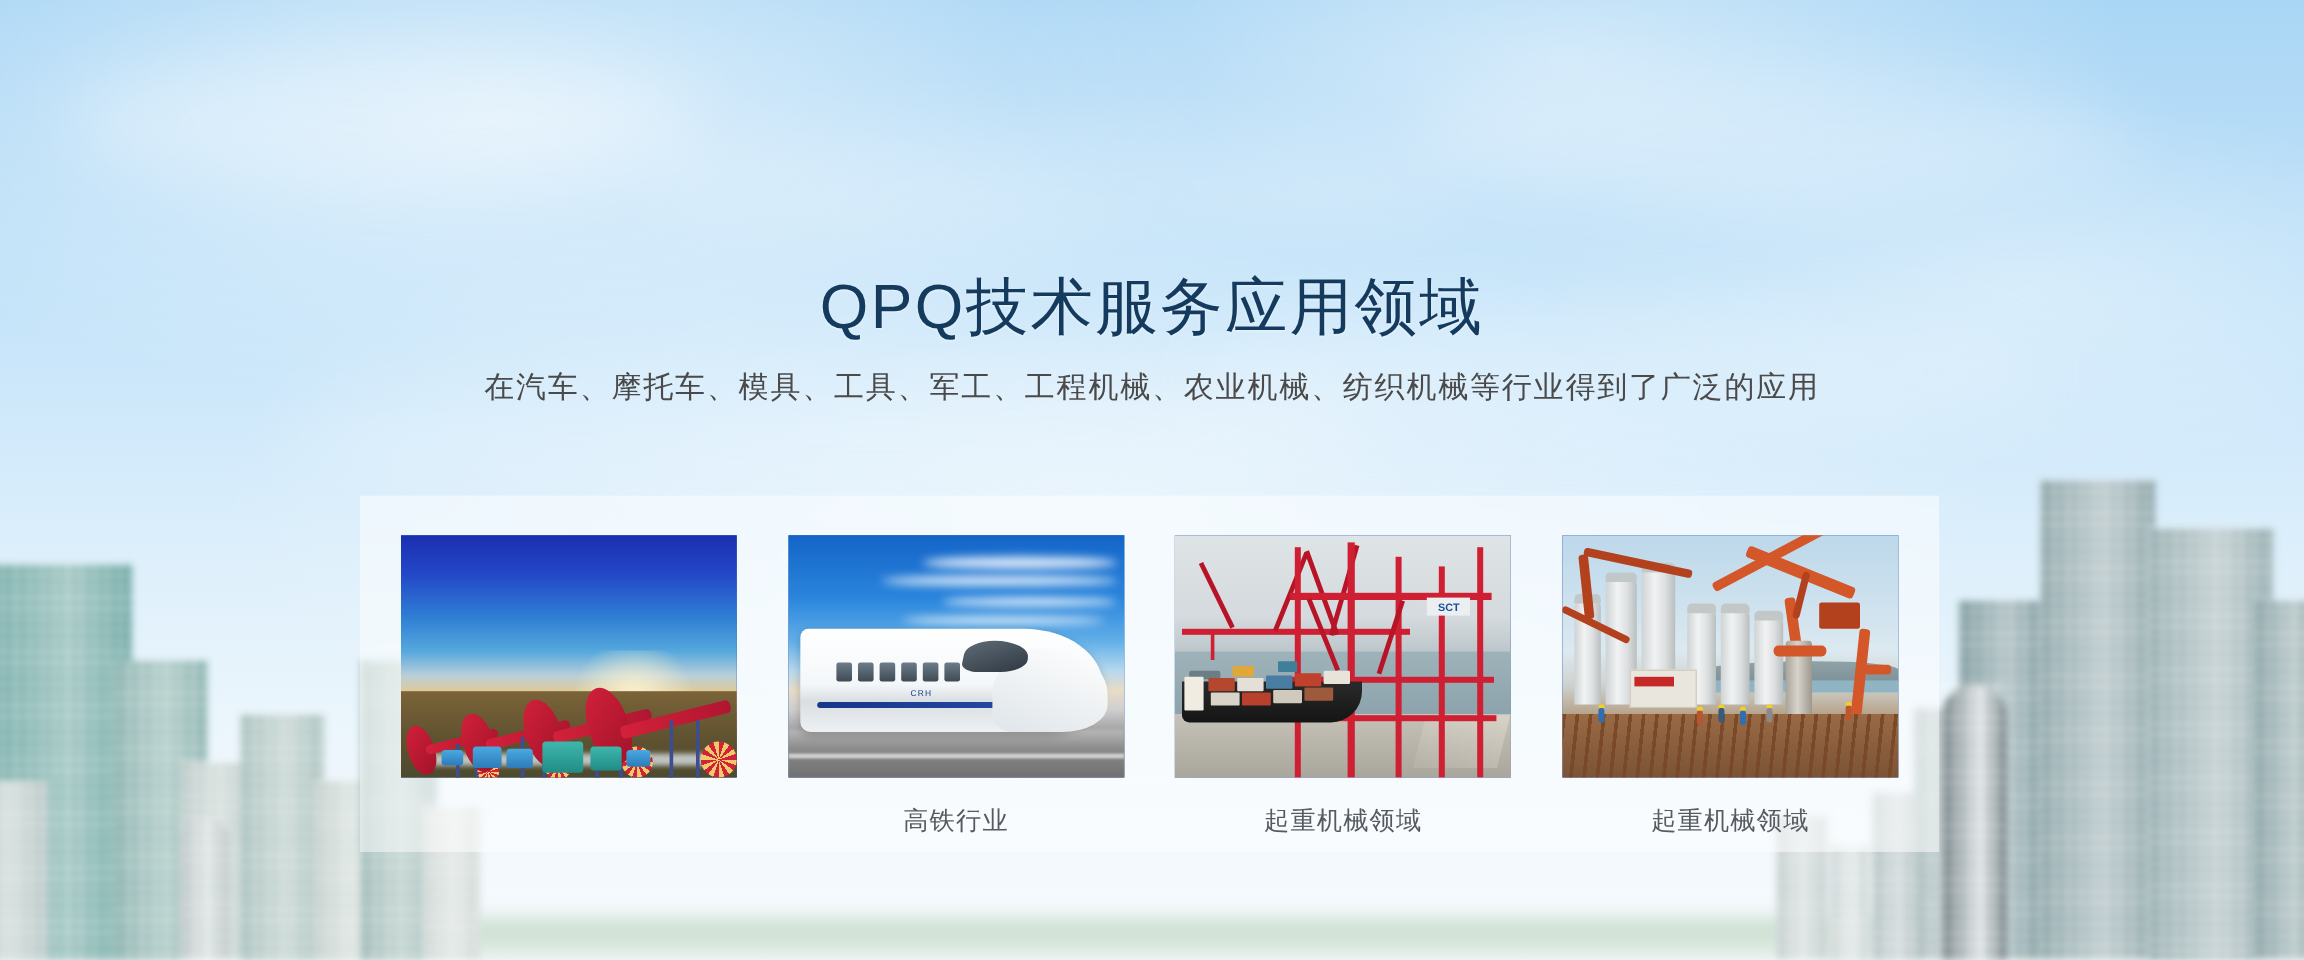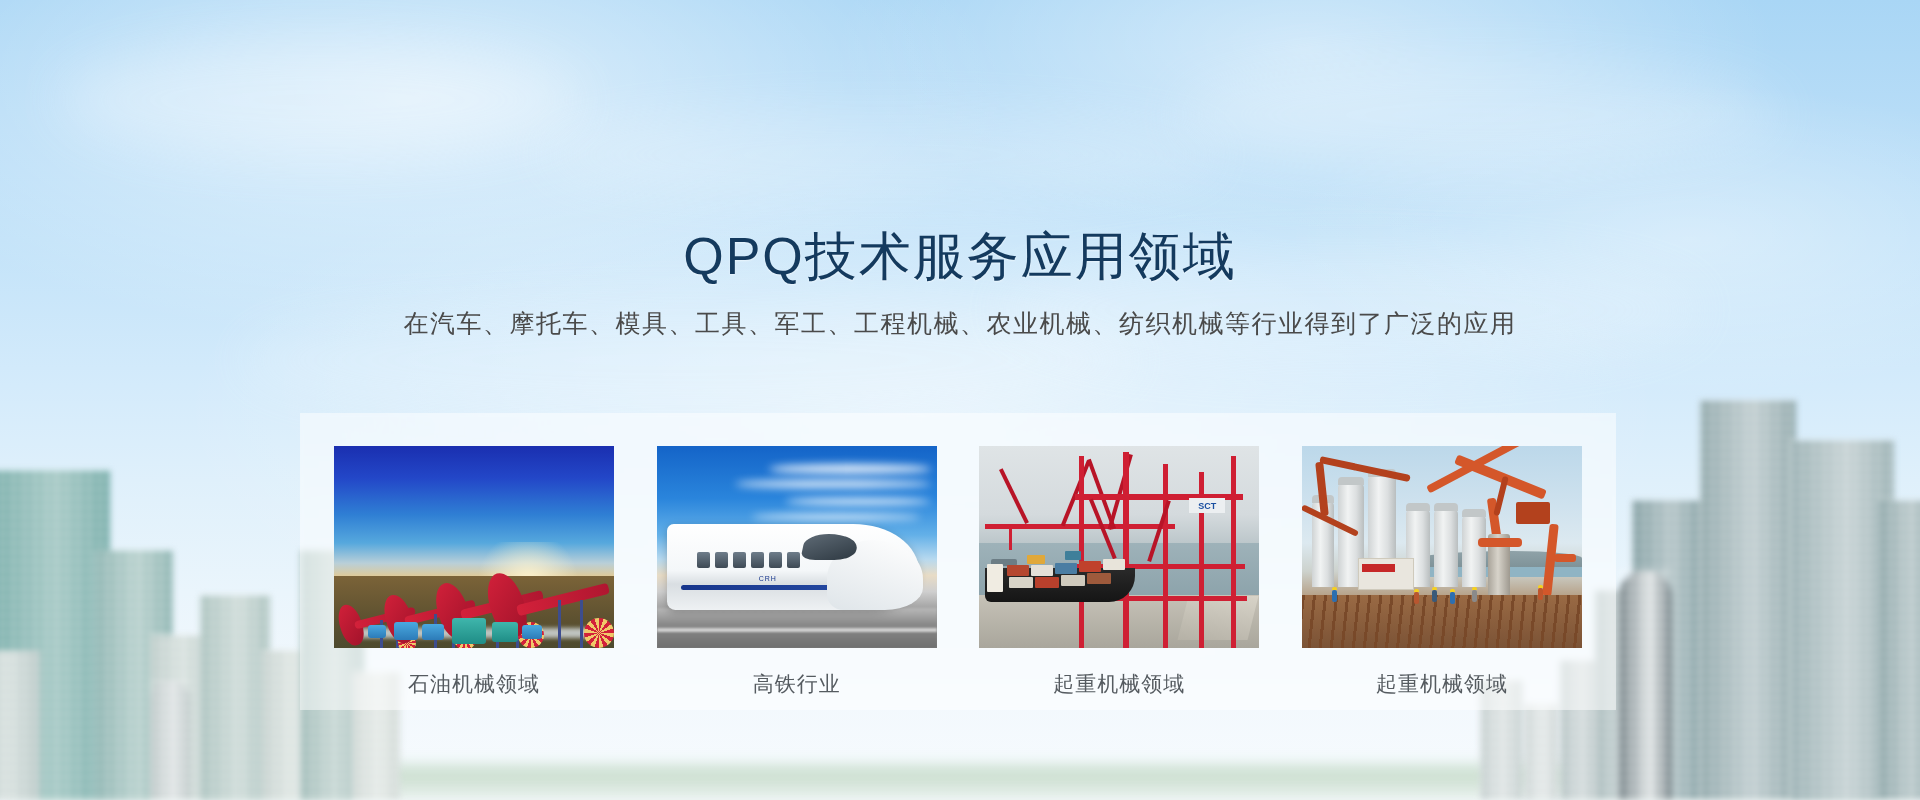--- a/index.html
+++ b/index.html
@@ -299,21 +299,20 @@
         </div>
 
         <div class="eq teal" style="left:118px; bottom:4px; width:34px; height:26px;"></div>
         <div class="eq blue" style="left:60px;  bottom:8px; width:24px; height:18px;"></div>
         <div class="eq blue" style="left:88px;  bottom:8px; width:22px; height:16px;"></div>
         <div class="eq teal" style="left:158px; bottom:6px; width:26px; height:20px;"></div>
         <div class="eq blue" style="left:188px; bottom:9px; width:20px; height:14px;"></div>
         <div class="eq blue" style="left:34px;  bottom:10px;width:18px; height:13px;"></div>
       </div>
     </div>
-    <div class="card-label">石油机械领域</div>
   </div>
 
   <div class="card">
     <div class="card-img">
       <div class="train">
         <div class="cloudrow" style="top:18px; left:40%; width:58%;"></div>
         <div class="cloudrow" style="top:34px; left:28%; width:70%; height:8px;"></div>
         <div class="cloudrow" style="top:52px; left:46%; width:52%; height:7px;"></div>
         <div class="cloudrow" style="top:68px; left:34%; width:60%; height:6px;"></div>
         <div class="track"></div>

